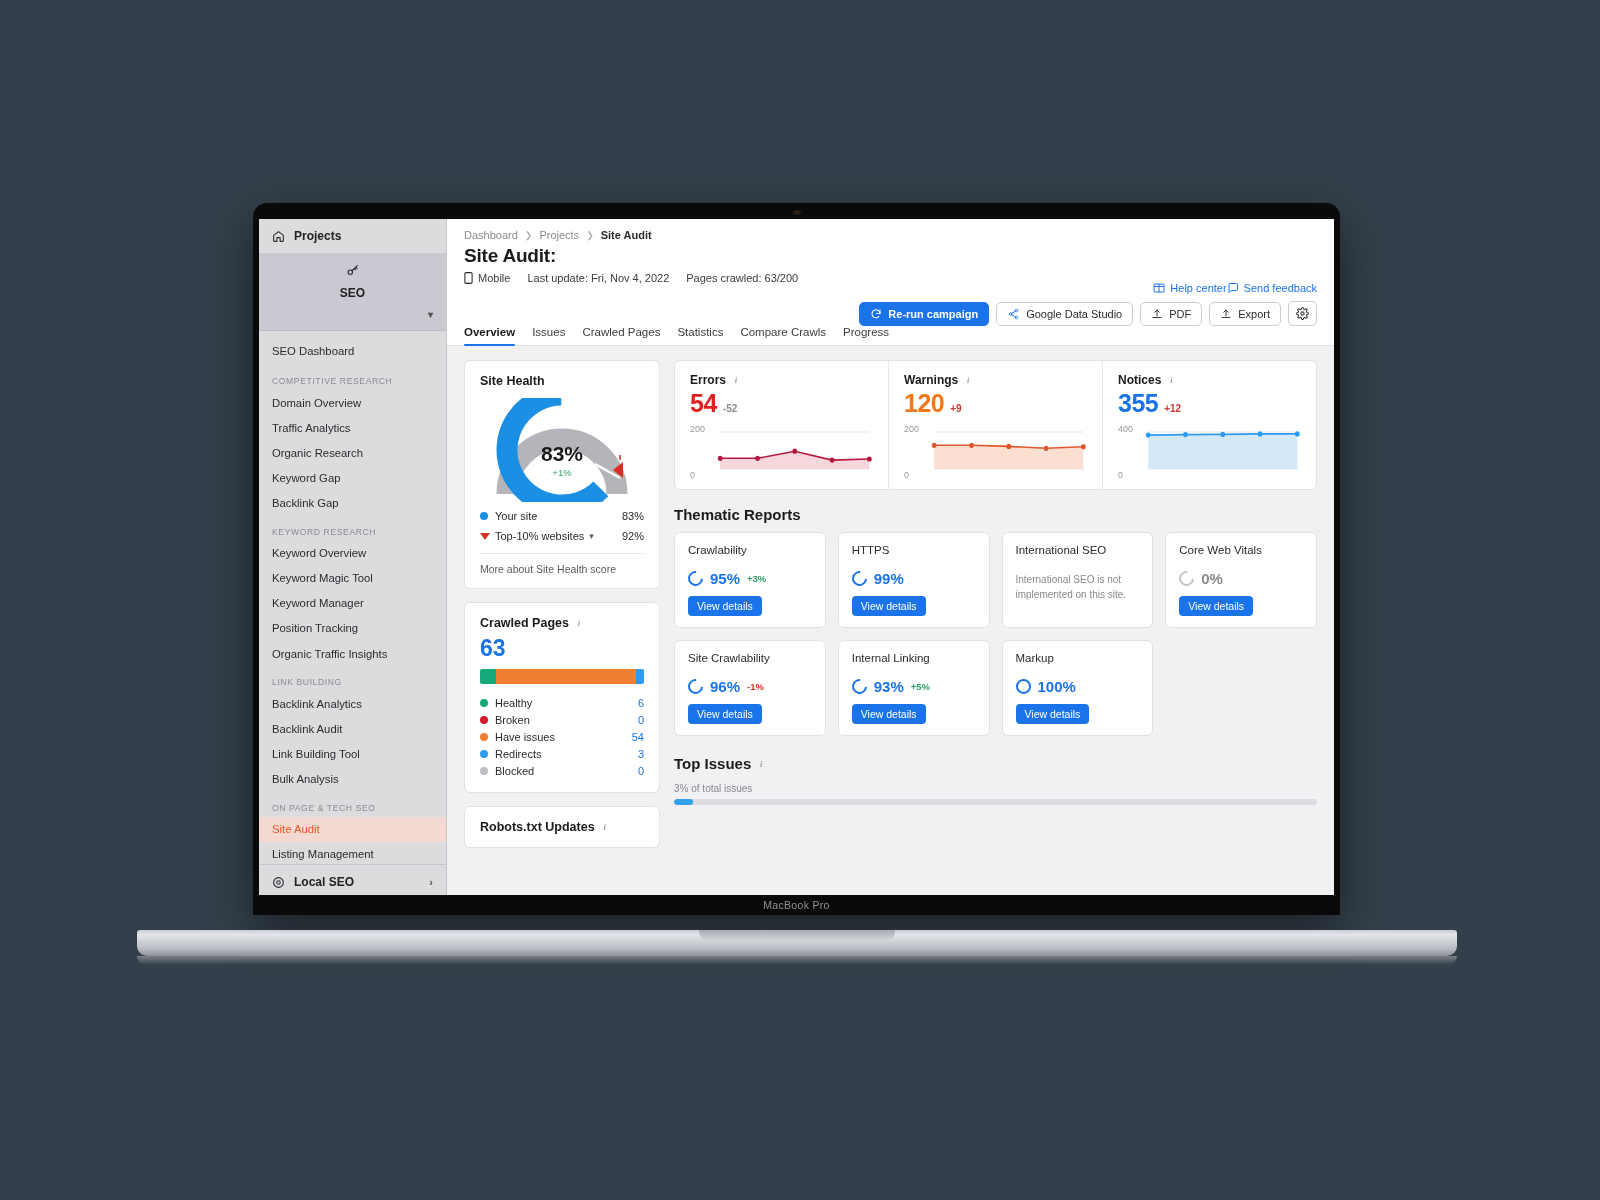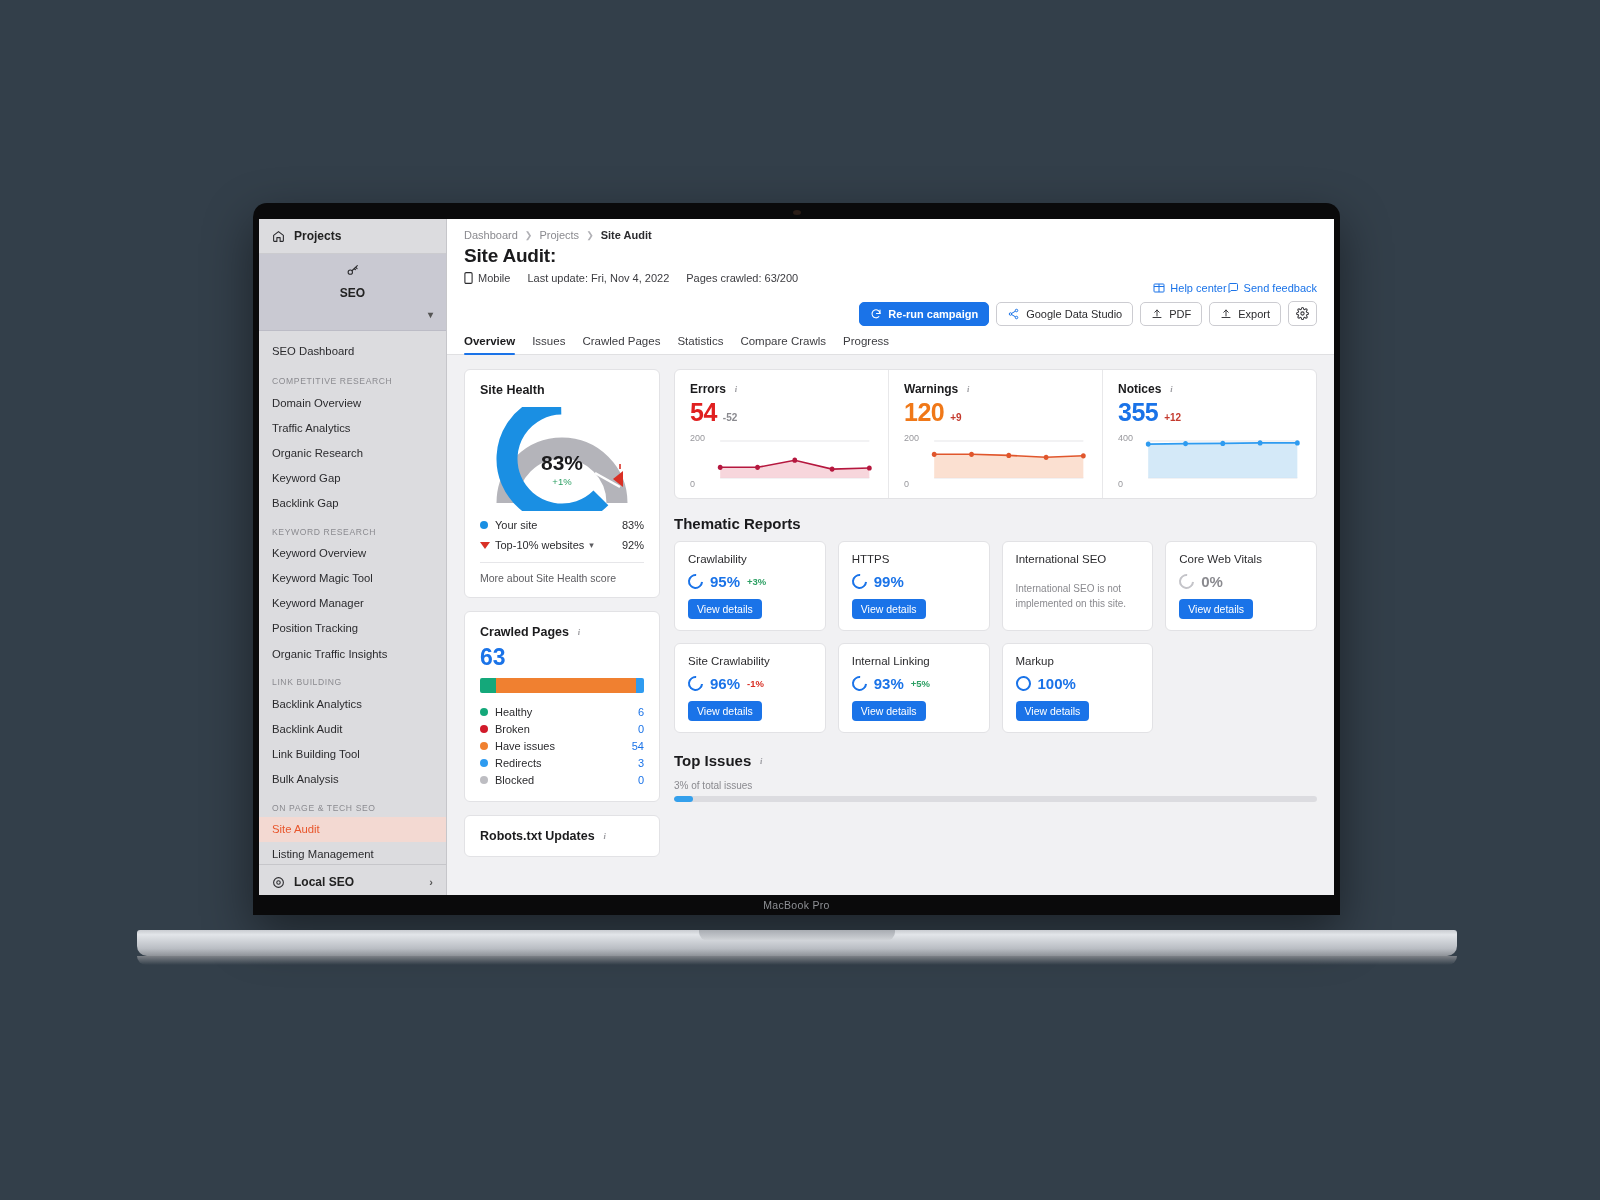--- a/index.html
+++ b/index.html
@@ -138,21 +138,21 @@
   #btn-row { display: flex; align-items: center; gap: 7px; }
   .btn {
     display: flex; align-items: center; gap: 6px;
     border: 1px solid #ccccd1; background: #fff; color: #2b2b2e;
     border-radius: 5px; padding: 5px 10px; font-size: 11px; cursor: pointer;
     white-space: nowrap;
   }
   .btn.primary { background: #1a73e8; border-color: #1a73e8; color: #fff; font-weight: 600; }
   .btn.icon-only { padding: 5px 7px; }
 
-  #tabs { display: flex; gap: 17px; margin-top: 9px; }
+  #tabs { display: flex; gap: 17px; margin-top: 0; }
   .tab { font-size: 11.5px; color: #3c3c40; padding-bottom: 7px; cursor: pointer; position: relative; }
   .tab.active { color: #1b1b1d; font-weight: 600; }
   .tab.active::after {
     content: ""; position: absolute; left: 0; right: 0; bottom: -1px;
     height: 2.5px; background: #1a73e8; border-radius: 2px;
   }
 
   #content { flex: 1; background: #f1f1f3; padding: 14px 17px; display: flex; gap: 14px; overflow: hidden; }
   #col-left { width: 196px; flex: 0 0 196px; display: flex; flex-direction: column; gap: 13px; }
   #col-right { flex: 1; display: flex; flex-direction: column; }
@@ -205,21 +205,21 @@
   .spark .axmin { bottom: -1px; }
 
   
   #thematic-title { font-size: 15px; font-weight: bold; color: #1b1b1d; margin: 16px 0 9px 0; }
   .tr-grid { display: grid; grid-template-columns: repeat(4, 1fr); gap: 12px; }
   .tr-card {
     background: #fff; border: 1px solid #e2e2e5; border-radius: 6px;
     padding: 11px 13px; min-height: 79px; display: flex; flex-direction: column;
   }
   .tr-name { font-size: 11.5px; color: #2b2b2e; }
-  .tr-score-row { display: flex; align-items: center; gap: 7px; margin-top: 8px; }
+  .tr-score-row { display: flex; align-items: center; gap: 7px; margin-top: 14px; }
   .tr-ring { width: 15px; height: 15px; border-radius: 50%; border: 2.6px solid #1a73e8; border-right-color: transparent; transform: rotate(-40deg); }
   .tr-ring.full { border-right-color: #1a73e8; }
   .tr-ring.gray { border-color: #c4c4c9; border-right-color: transparent; }
   .tr-pct { font-size: 15px; font-weight: bold; color: #1a73e8; }
   .tr-pct.gray { color: #8a8a8f; }
   .tr-delta { font-size: 9.5px; font-weight: 600; }
   .tr-delta.up { color: #2c9f63; }
   .tr-delta.down { color: #d93025; }
   .tr-note { font-size: 10px; color: #8a8a8f; line-height: 1.45; margin-top: 17px; }
   .tr-btn {

